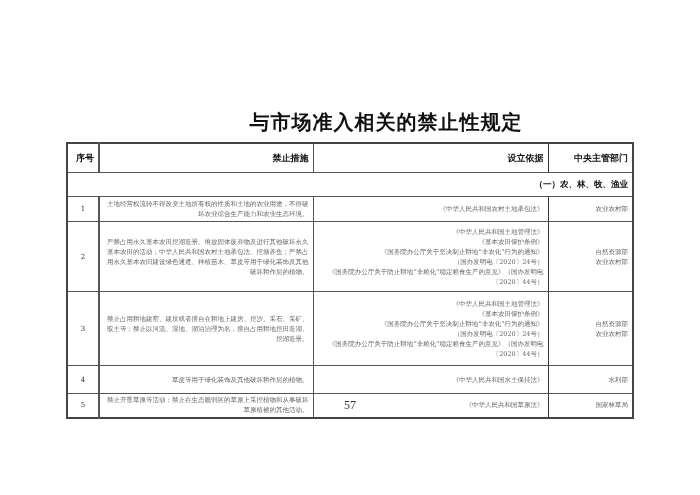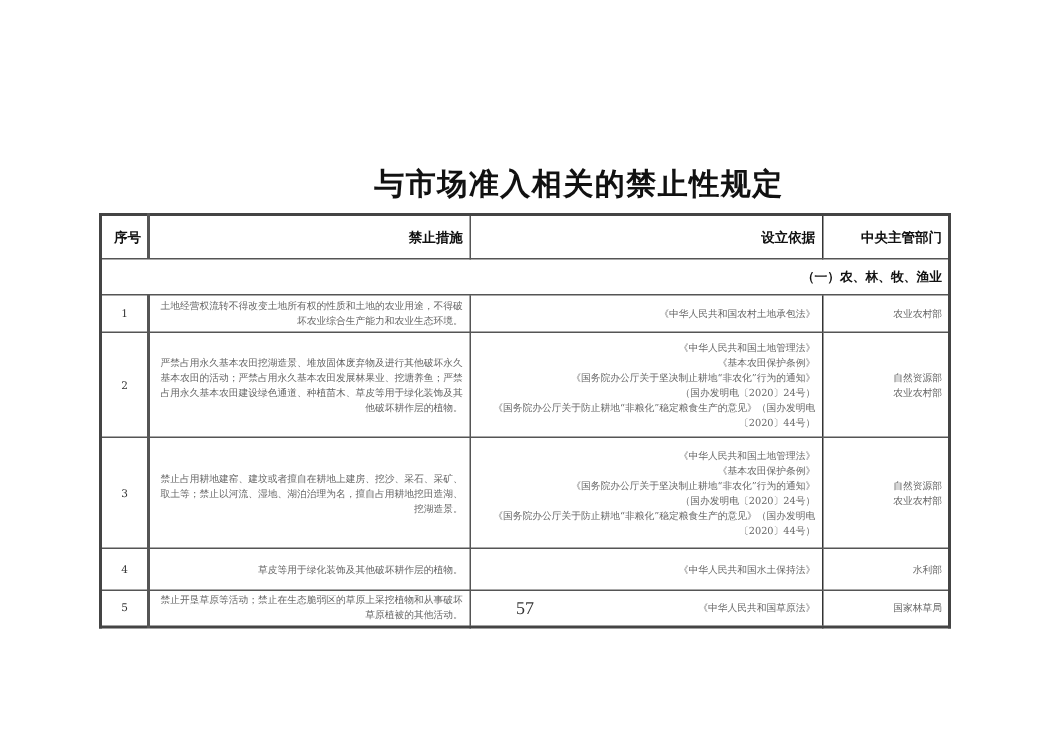--- a/index.html
+++ b/index.html
@@ -64,21 +64,21 @@
       <td class="basis">
         <span class="line">《中华人民共和国农村土地承包法》</span>
       </td>
       <td class="dept">
         <span class="line">农业农村部</span>
       </td>
     </tr>
 
     <tr style="height:70px;">
       <td class="seq">2</td>
-      <td class="measure">严禁占用永久基本农田挖湖造景、堆放固体废弃物及进行其他破坏永久基本农田的活动；严禁占用永久基本农田发展林果业、挖塘养鱼；严禁占用永久基本农田建设绿色通道、种植苗木、草皮等用于绿化装饰及其他破坏耕作层的植物。</td>
+      <td class="measure">严禁占用永久基本农田挖湖造景、堆放固体废弃物及进行其他破坏永久基本农田的活动；中华人民共和国农村土地承包法、挖塘养鱼；严禁占用永久基本农田建设绿色通道、种植苗木、草皮等用于绿化装饰及其他破坏耕作层的植物。</td>
       <td class="basis">
         <span class="line">《中华人民共和国土地管理法》</span>
         <span class="line">《基本农田保护条例》</span>
         <span class="line">《国务院办公厅关于坚决制止耕地“非农化”行为的通知》</span>
         <span class="line">（国办发明电〔2020〕24号）</span>
         <span class="line">《国务院办公厅关于防止耕地“非粮化”稳定粮食生产的意见》（国办发明电〔2020〕44号）</span>
       </td>
       <td class="dept">
         <span class="line">自然资源部</span>
         <span class="line">农业农村部</span>

